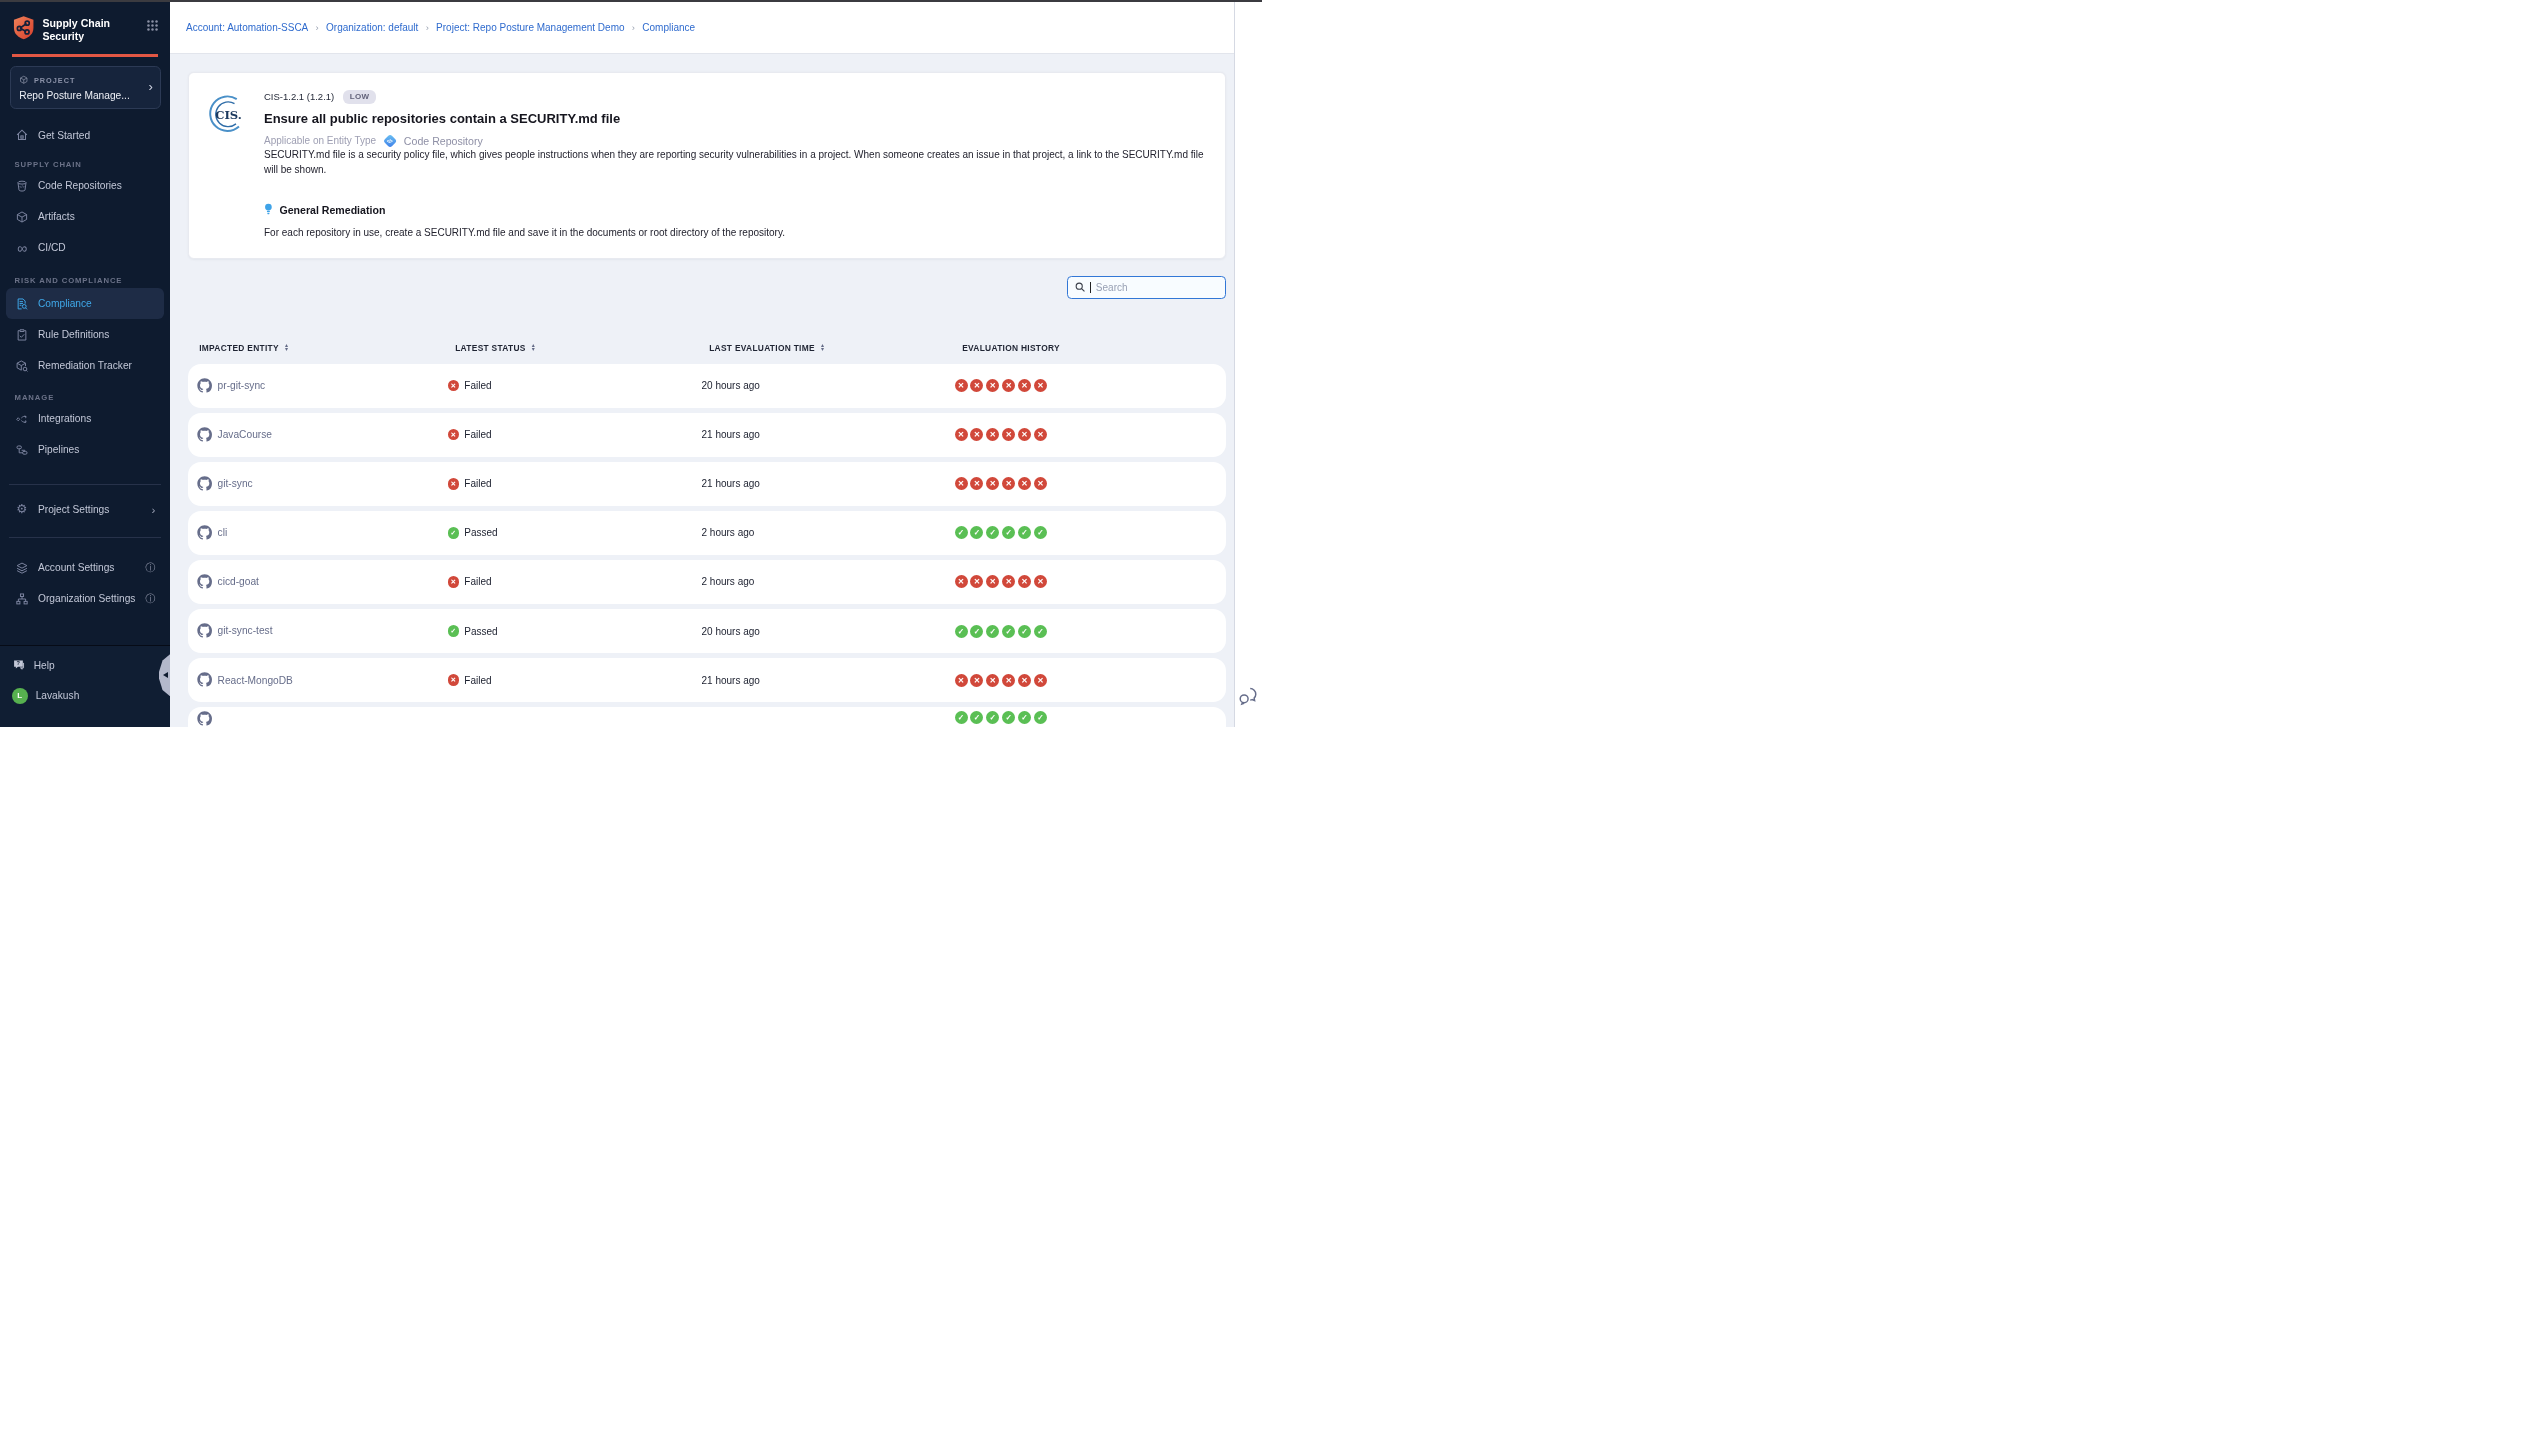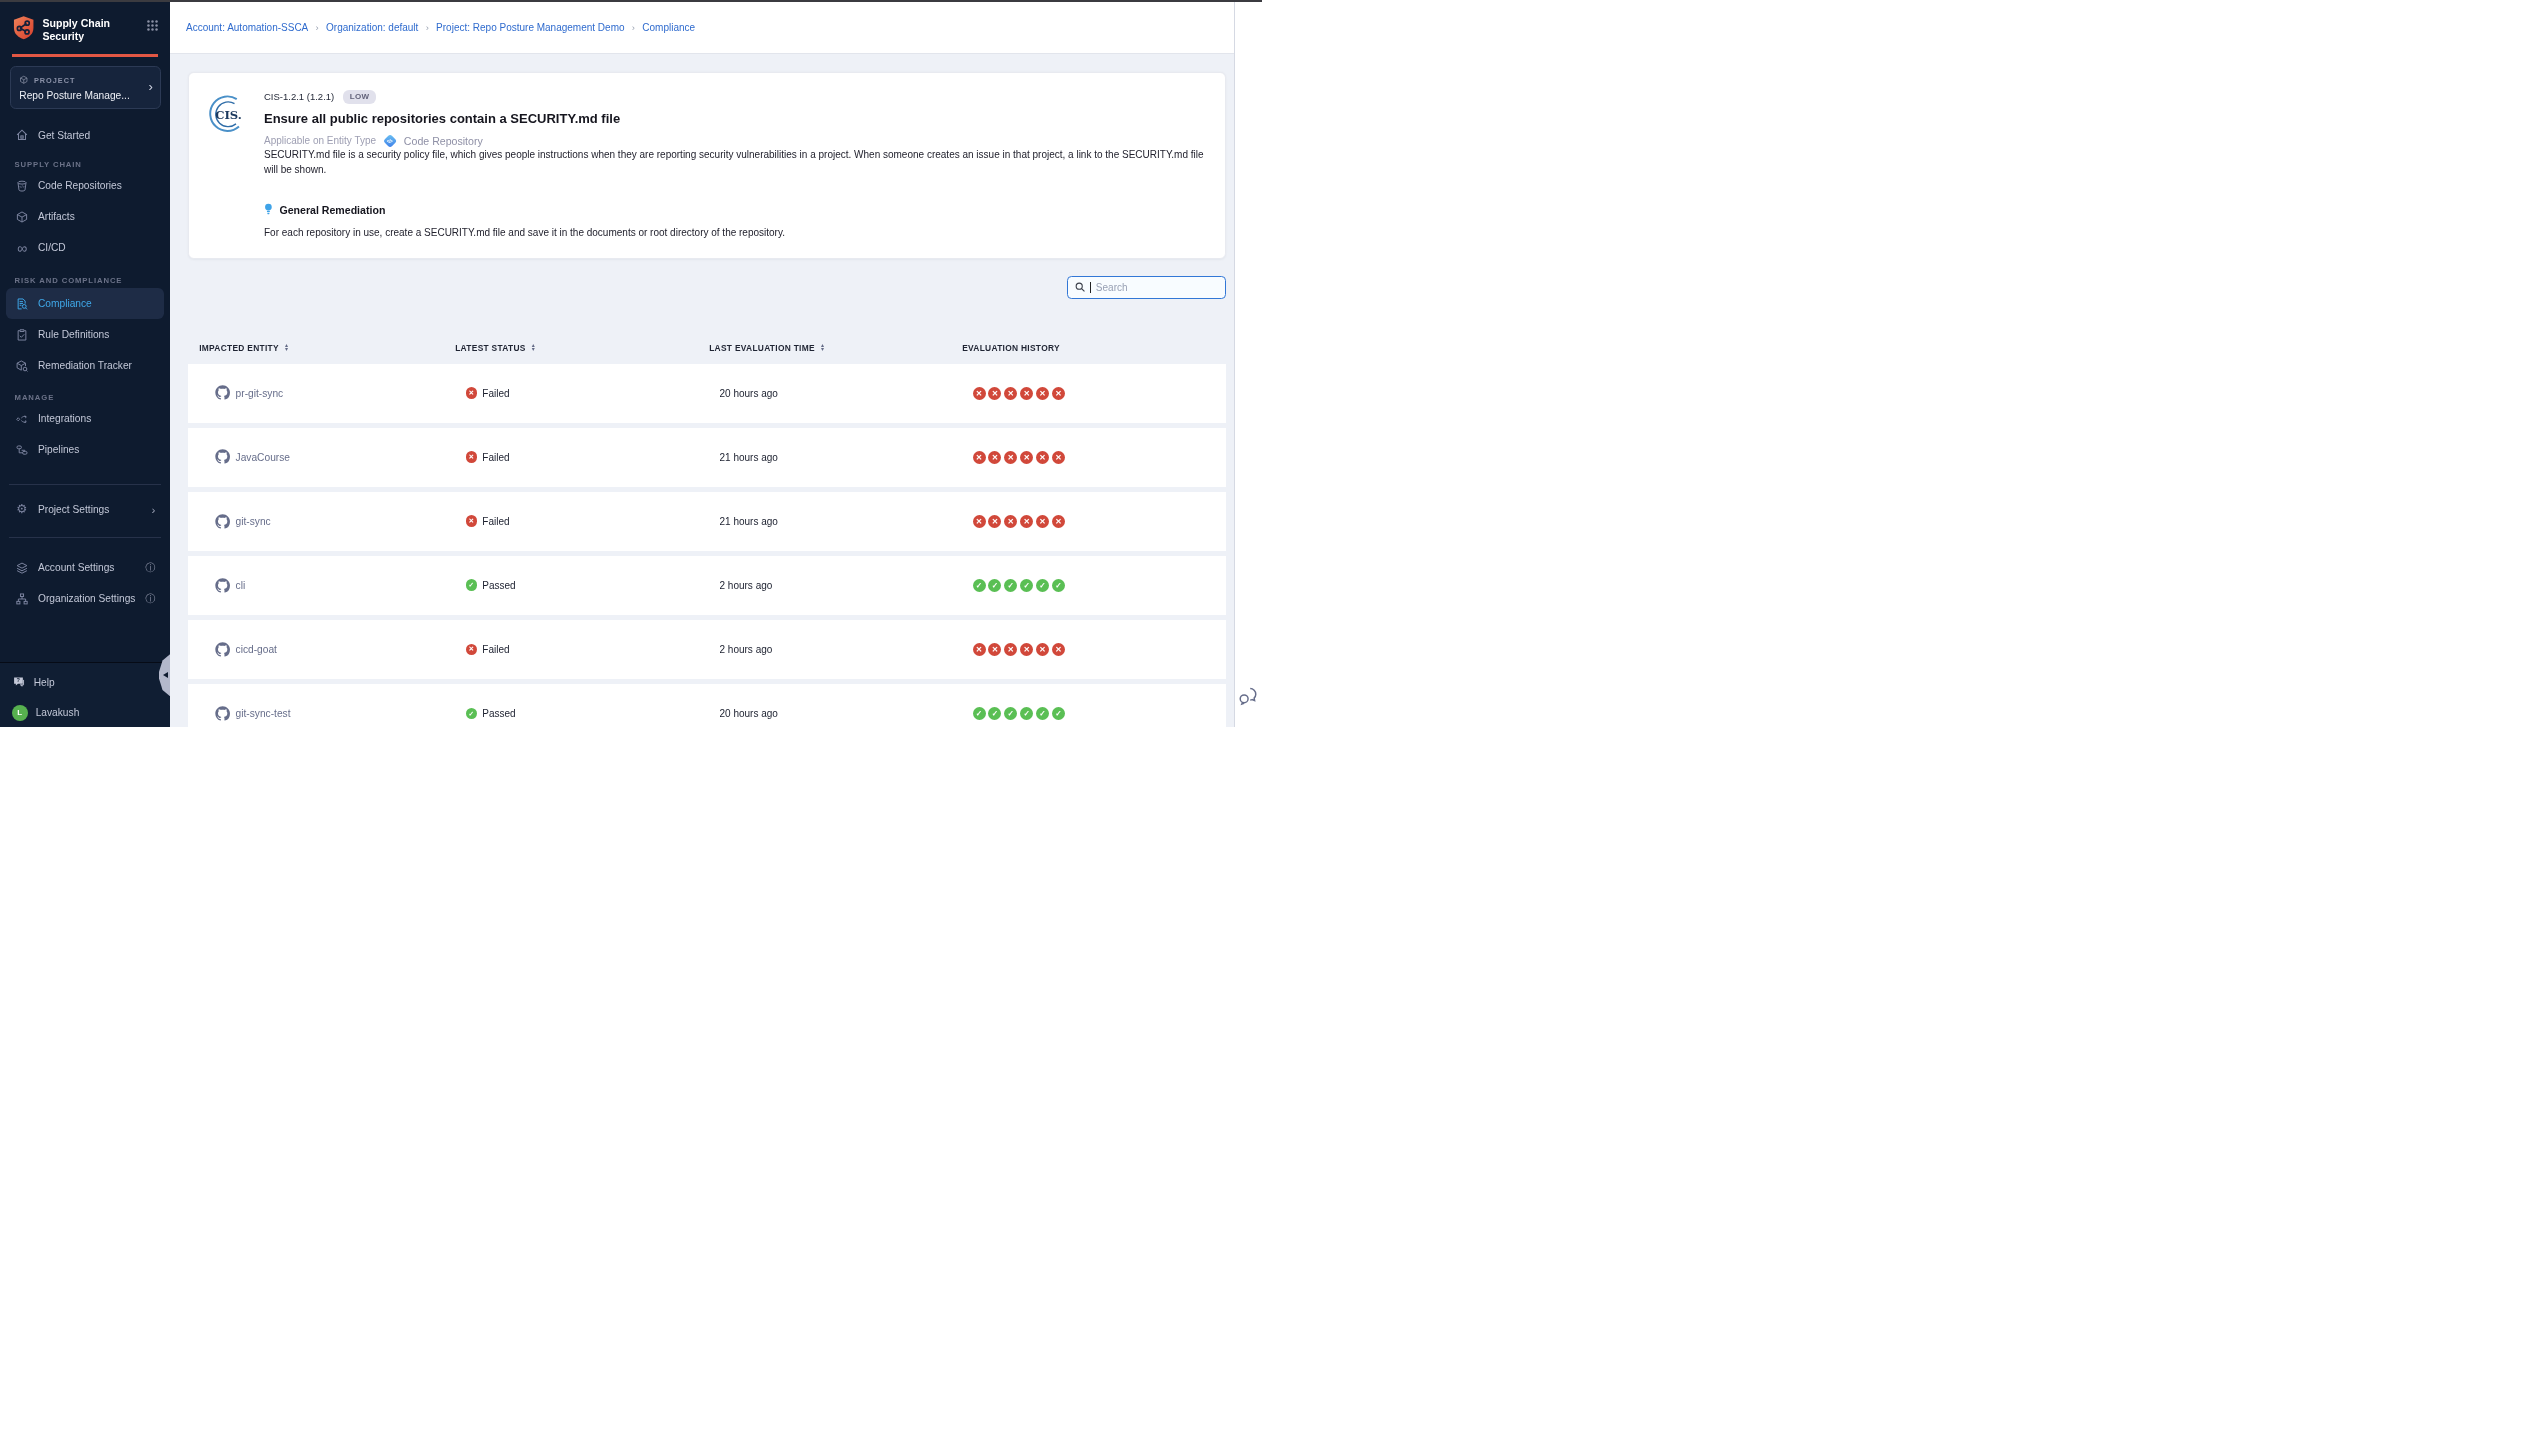--- a/index.html
+++ b/index.html
@@ -34,21 +34,21 @@
   .section-label.risk { margin-top:13px; }
   .section-label.manage { margin-top:11.7px; }
   .sb-divider { height:0.7px; background:#27324a; margin:19px 2.9px 0 2.9px; }
   .sb-divider.d2 { margin-top:12.4px; }
   .mt12 { margin-top:8.8px; } .mt20 { margin-top:14.6px; }
   .right-glyph { margin-left:auto; color:#9aa0b4; font-size:11.7px; }
   .info-glyph { margin-left:auto; color:#8a90a4; font-size:10.2px; }
   .inf { font-size:14px; line-height:1; }
   .gear-glyph { font-size:12.4px; line-height:1; }
 
-  .sb-footer { margin-top:auto; background:#101e33; border-top:0.7px solid #060b16; padding:11.7px 11.7px 0 11.7px; height:65px; }
+  .sb-footer { margin-top:auto; background:#101e33; border-top:0.7px solid #060b16; padding:11.7px 11.7px 0 11.7px; height:82px; }
   .footer-row { display:flex; align-items:center; gap:8px; color:#c3c8d8; font-size:10.2px; cursor:pointer; }
   .user-row { margin-top:14px; }
   .avatar { width:16px; height:16px; border-radius:50%; background:#57b14f; color:#fff; font-size:8px; font-weight:700;
     display:flex; align-items:center; justify-content:center; flex:none; }
 
   .collapse-handle { position:absolute; right:0; top:652px; width:11px; height:42px; background:#b3b8cb;
     clip-path:polygon(100% 0,32% 15%,0 42%,0 58%,32% 85%,100% 100%); display:flex; align-items:center;
     justify-content:center; cursor:pointer; }
   .collapse-handle .tri { width:0; height:0; border-top:3.7px solid transparent; border-bottom:3.7px solid transparent;
     border-right:5.1px solid #0e1b2f; margin-left:2.2px; }
@@ -88,22 +88,22 @@
     display:flex; align-items:center; gap:5.1px; padding:0 7.3px; }
   .caret { width:0.7px; height:11px; background:#222; flex:none; }
   .search-box input { border:none; outline:none; background:transparent; font-size:10px; color:#222; width:100%;
     font-family:"Liberation Sans", sans-serif; }
   .search-box input::placeholder { color:#98a0b4; }
 
   .table { margin-top:37px; }
   .thead { display:grid; grid-template-columns:256px 254px 253px 1fr; padding-left:11.7px; height:25px; align-items:center; }
   .th { display:flex; align-items:center; gap:5.1px; font-size:8.4px; font-weight:700; letter-spacing:0.3px; color:#1f2433; }
   .sort { display:flex; flex-direction:column; line-height:.78; color:#646b87; font-size:5.1px; cursor:pointer; }
-  .trow { display:grid; grid-template-columns:251px 254px 253px 1fr; padding-left:27px; height:59px; align-items:center;
-    background:#fff; border-radius:0; margin-top:5.1px; cursor:pointer; }
+  .trow { display:grid; grid-template-columns:251px 254px 253px 1fr; padding-left:9px; height:44px; align-items:center;
+    background:#fff; border-radius:13px; margin-top:5.1px; cursor:pointer; }
   .trow:first-of-type { margin-top:2.9px; }
   .trow.partial { align-items:start; }
   .trow.partial .cell { padding-top:3.7px; }
   .cell { display:flex; align-items:center; min-width:0; }
   .octocat { color:#666d8a; display:flex; margin-right:5.8px; flex:none; }
   .entity-name { color:#666d8a; font-size:10.2px; }
   .sicon, .hicon { width:11.7px; height:11.7px; border-radius:50%; color:#fff; display:flex; align-items:center;
     justify-content:center; font-size:6.6px; font-weight:700; flex:none; }
   .hicon { width:13px; height:13px; font-size:7.7px; }
   .fail { background:#d1483a; }

